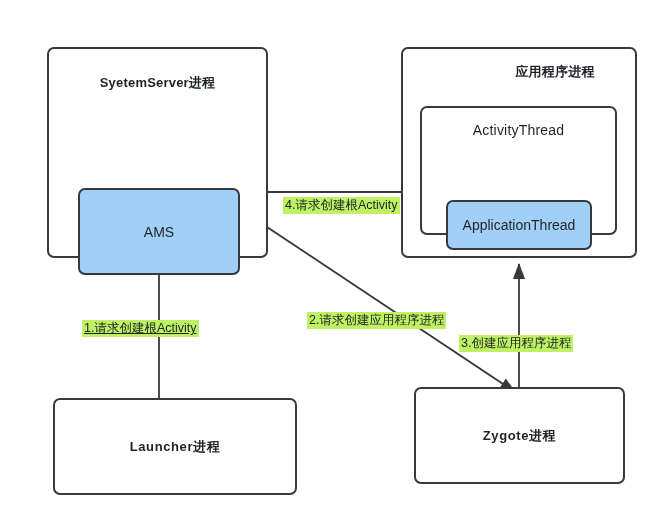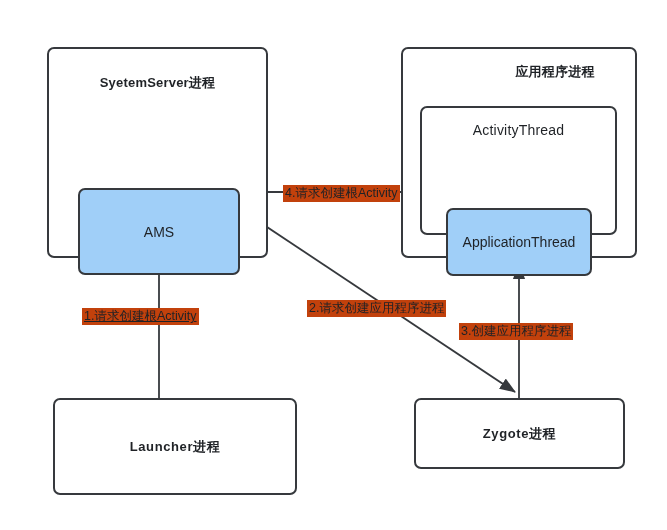--- a/index.html
+++ b/index.html
@@ -64,31 +64,32 @@
     background: #a0cff8;
     border-color: #36393d;
     margin-top: 40px;
   }
 
   
   #systemserver-box { left: 47px;  top: 47px;  width: 221px; height: 211px; }
   #ams-box         { left: 78px;  top: 148px; width: 162px; height: 87px; }
   #appprocess-box  { left: 401px; top: 47px;  width: 236px; height: 211px; }
   #activitythread-box { left: 420px; top: 106px; width: 197px; height: 129px; }
-  #applicationthread-box { left: 446px; top: 168px; width: 146px; height: 68px; }
+  #applicationthread-box { left: 446px; top: 160px; width: 146px; height: 50px; }
   #launcher-box    { left: 53px;  top: 398px; width: 244px; height: 97px; }
-  #zygote-box      { left: 414px; top: 398px; width: 211px; height: 71px; text-decoration: underline; }
+  #zygote-box      { left: 414px; top: 387px; width: 211px; height: 97px; text-decoration: underline; }
 
   .edge-label {
     position: absolute;
     color: #1f2226;
     font-size: 12.5px;
     white-space: nowrap;
-    background: #c2410c;
+    background: #bef264;
     padding: 0 2px;
+    margin-top: 12px;
   }
   #label-1 { left: 82px;  top: 308px; text-decoration: underline; }
   #label-2 { left: 307px; top: 300px; text-align: center; }
   #label-3 { left: 459px; top: 323px; }
   #label-4 { left: 283px; top: 185px; }
 </style>
 </head>
 <body>
 
 <svg id="canvas" viewBox="0 0 667 530" xmlns="http://www.w3.org/2000/svg">

